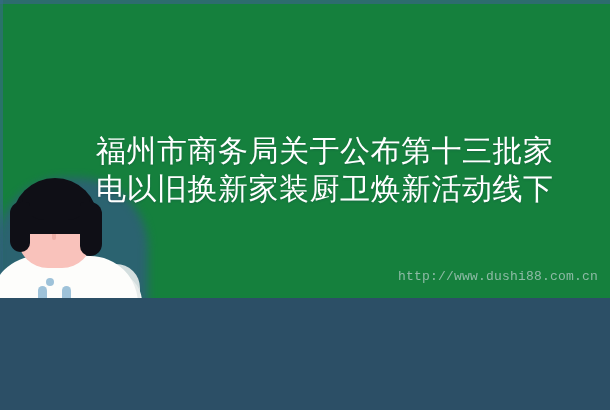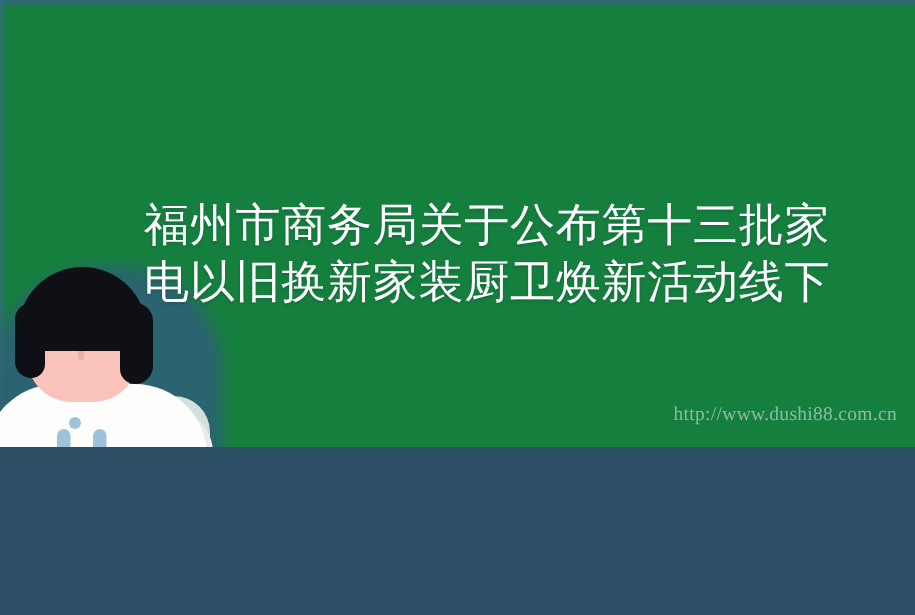--- a/index.html
+++ b/index.html
@@ -259,21 +259,21 @@
 
   
   .watermark {
     position: absolute;
     right: 12px;
     bottom: 14px;
     color: #d7dee4;
     opacity: 0.62;
     font-size: 13px;
     letter-spacing: 0.2px;
-    font-family: Liberation Serif, serif;
+    font-family: Liberation Mono, monospace;
   }
 </style>
 </head>
 <body>
 
 <div id="cover">
 
   <div class="edge-top"></div>
   <div class="edge-left"></div>
 

